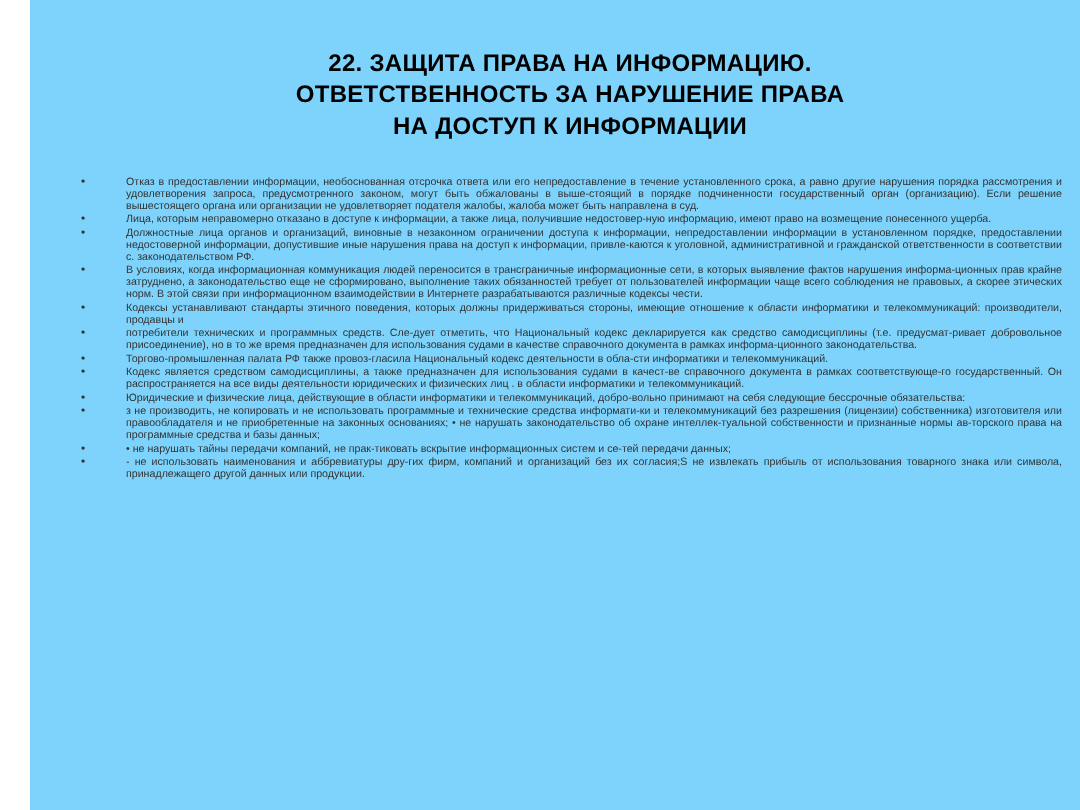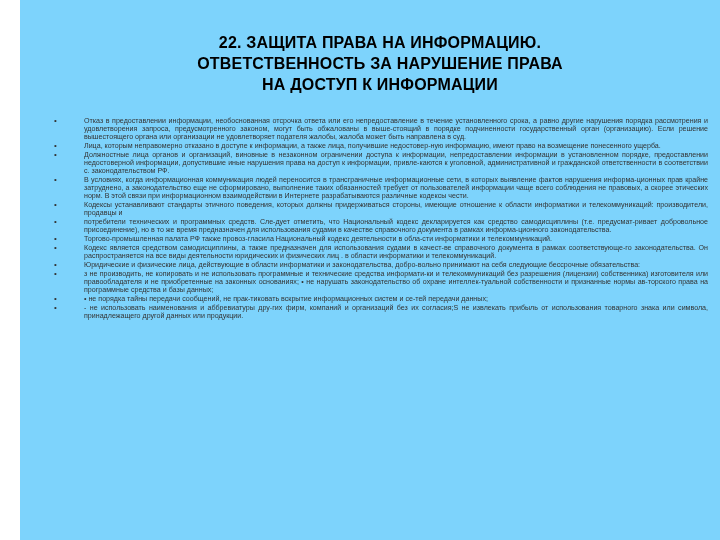--- a/index.html
+++ b/index.html
@@ -99,36 +99,36 @@
       <span class="bullet-text">потребители технических и программных средств. Сле-дует отметить, что Национальный кодекс декларируется как средство самодисциплины (т.е. предусмат-ривает добровольное присоединение), но в то же время предназначен для использования судами в качестве справочного документа в рамках информа-ционного законодательства.</span>
     </li>
 
     <li class="bullet-item">
       <span class="bullet-marker">•</span>
       <span class="bullet-text">Торгово-промышленная палата РФ также провоз-гласила Национальный кодекс деятельности в обла-сти информатики и телекоммуникаций.</span>
     </li>
 
     <li class="bullet-item">
       <span class="bullet-marker">•</span>
-      <span class="bullet-text">Кодекс является средством самодисциплины, а также предназначен для использования судами в качест-ве справочного документа в рамках соответствующе-го законодательства. Он распространяется на все виды деятельности юридических и физических лиц . в области информатики и телекоммуникаций.</span>
+      <span class="bullet-text">Кодекс является средством самодисциплины, а также предназначен для использования судами в качест-ве справочного документа в рамках соответствующе-го государственный. Он распространяется на все виды деятельности юридических и физических лиц . в области информатики и телекоммуникаций.</span>
     </li>
 
     <li class="bullet-item">
       <span class="bullet-marker">•</span>
-      <span class="bullet-text">Юридические и физические лица, действующие в области информатики и законодательства, добро-вольно принимают на себя следующие бессрочные обязательства:</span>
+      <span class="bullet-text">Юридические и физические лица, действующие в области информатики и телекоммуникаций, добро-вольно принимают на себя следующие бессрочные обязательства:</span>
     </li>
 
     <li class="bullet-item">
       <span class="bullet-marker">•</span>
       <span class="bullet-text">з не производить, не копировать и не использовать программные и технические средства информати-ки и телекоммуникаций без разрешения (лицензии) собственника) изготовителя или правообладателя и не приобретенные на законных основаниях; • не нарушать законодательство об охране интеллек-туальной собственности и признанные нормы ав-торского права на программные средства и базы данных;</span>
     </li>
 
     <li class="bullet-item">
       <span class="bullet-marker">•</span>
-      <span class="bullet-text">• не порядка тайны передачи сообщений, не прак-тиковать вскрытие информационных систем и се-тей передачи данных;</span>
+      <span class="bullet-text">• не нарушать тайны передачи компаний, не прак-тиковать вскрытие информационных систем и се-тей передачи данных;</span>
     </li>
 
     <li class="bullet-item">
       <span class="bullet-marker">•</span>
       <span class="bullet-text">- не использовать наименования и аббревиатуры дру-гих фирм, компаний и организаций без их согласия;S не извлекать прибыль от использования товарного знака или символа, принадлежащего другой данных или продукции.</span>
     </li>
 
   </ul>
 </div>
 

